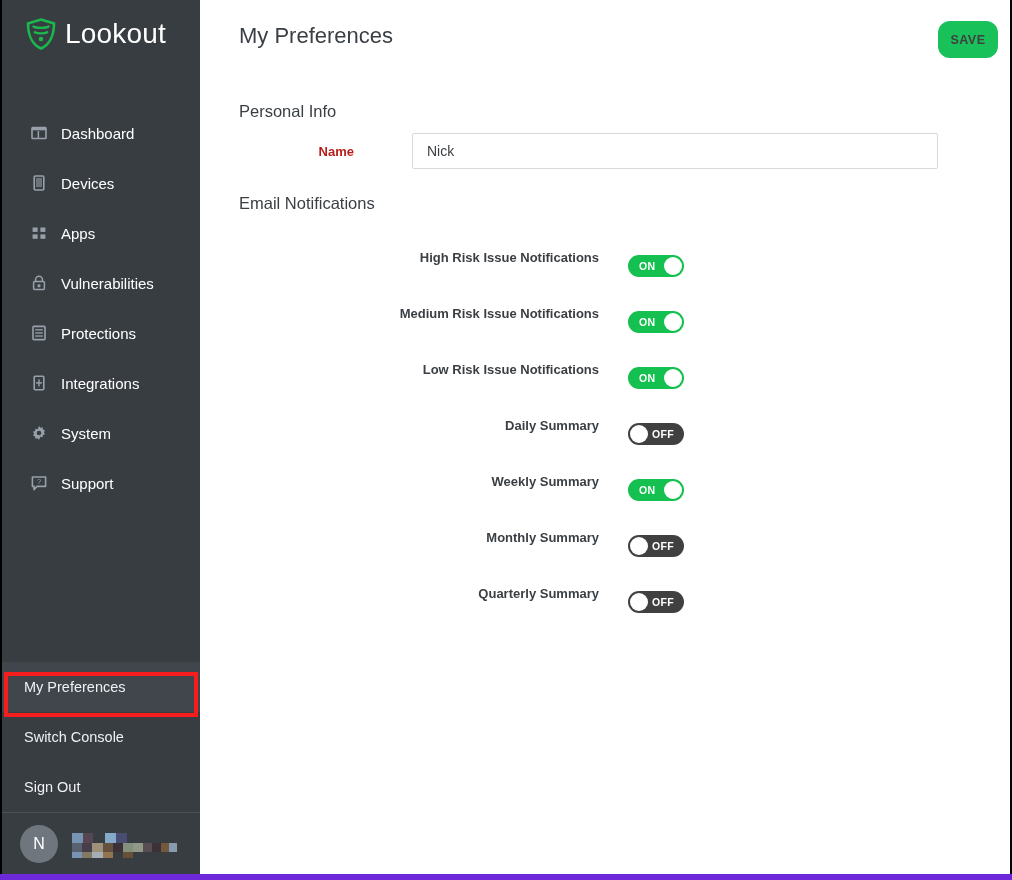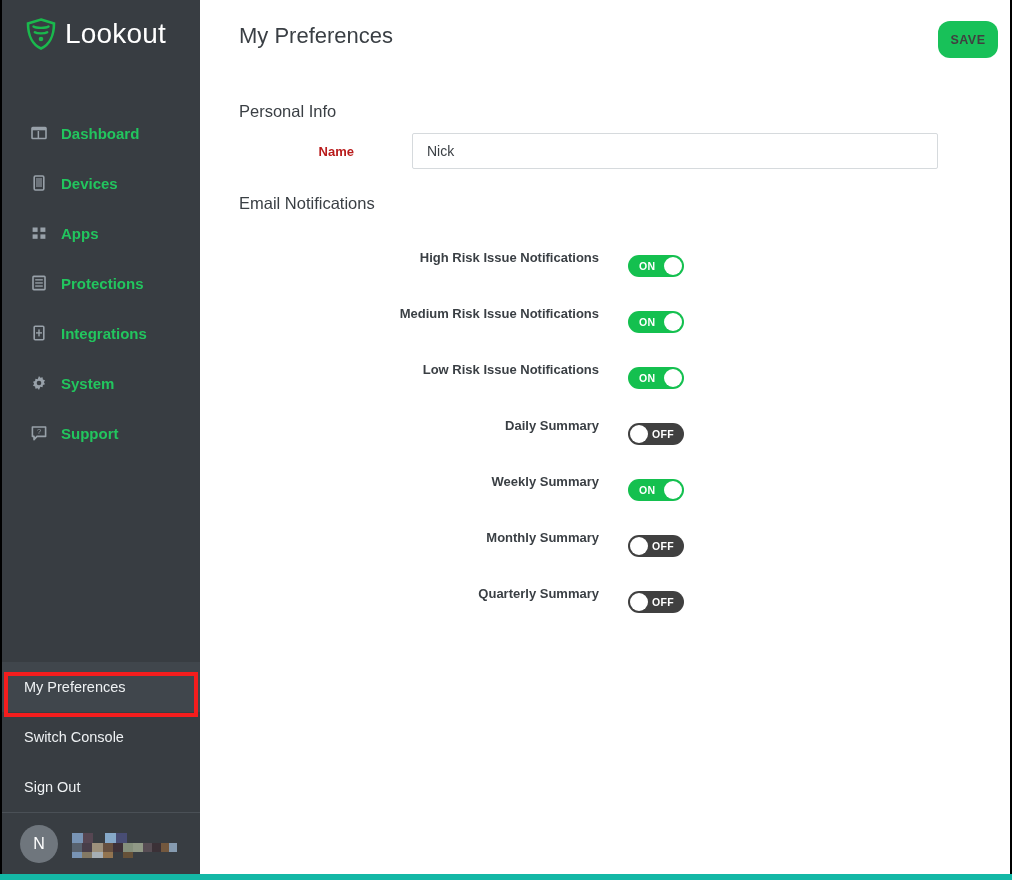--- a/index.html
+++ b/index.html
@@ -10,21 +10,21 @@
     font-family: "Liberation Sans", sans-serif;
     background: #ffffff;
     overflow: hidden;
   }
 
   #app {
     position: relative;
     width: 1012px;
     height: 880px;
     background: #ffffff;
-    border-bottom: 6px solid #14b8a6;
+    border-bottom: 6px solid #6d28d9;
     overflow: hidden;
   }
 
   
   #sidebar {
     position: absolute;
     left: 0; top: 0;
     width: 200px;
     height: 874px;
     background: #383d42;
@@ -60,23 +60,23 @@
     gap: 14px;
     cursor: pointer;
   }
   .nav-icon {
     width: 16px; height: 16px;
     display: flex; align-items: center; justify-content: center;
     flex: 0 0 16px;
   }
   .nav-icon svg { display: block; }
   .nav-label {
-    color: #22c55e;
+    color: #ffffff;
     font-size: 15px;
-    font-weight: 700;
+    font-weight: 400;
     line-height: 1;
   }
 
   
   .account-list {
     position: absolute;
     left: 0; bottom: 62px;
     width: 200px;
   }
   .account-item {
@@ -318,20 +318,30 @@
           <svg width="16" height="16" viewBox="0 0 16 16">
             <rect x="1.6" y="2.5" width="5" height="4.4" fill="#98a1a9"></rect>
             <rect x="9.4" y="2.5" width="5" height="4.4" fill="#98a1a9"></rect>
             <rect x="1.6" y="9.4" width="5" height="4.4" fill="#98a1a9"></rect>
             <rect x="9.4" y="9.4" width="5" height="4.4" fill="#98a1a9"></rect>
           </svg>
         </span>
         <span class="nav-label">Apps</span>
       </div>
 
+      <div class="nav-item">
+        <span class="nav-icon">
+          <svg width="16" height="16" viewBox="0 0 16 16">
+            <path d="M4.6 6.6 V4.6 A3.4 3.4 0 0 1 11.4 4.6 V6.6" fill="none" stroke="#98a1a9" stroke-width="1.5"></path>
+            <rect x="2.6" y="6.6" width="10.8" height="8" rx="1" fill="none" stroke="#98a1a9" stroke-width="1.5"></rect>
+            <rect x="6.6" y="9.4" width="2.8" height="2.8" fill="#98a1a9"></rect>
+          </svg>
+        </span>
+        <span class="nav-label">Vulnerabilities</span>
+      </div>
 
       <div class="nav-item">
         <span class="nav-icon">
           <svg width="16" height="16" viewBox="0 0 16 16">
             <rect x="2" y="1.4" width="12" height="13.2" rx="0.8" fill="none" stroke="#98a1a9" stroke-width="1.6"></rect>
             <rect x="4.2" y="4.2" width="7.6" height="1.3" fill="#98a1a9"></rect>
             <rect x="4.2" y="7.3" width="7.6" height="1.3" fill="#98a1a9"></rect>
             <rect x="4.2" y="10.4" width="7.6" height="1.3" fill="#98a1a9"></rect>
           </svg>
         </span>

